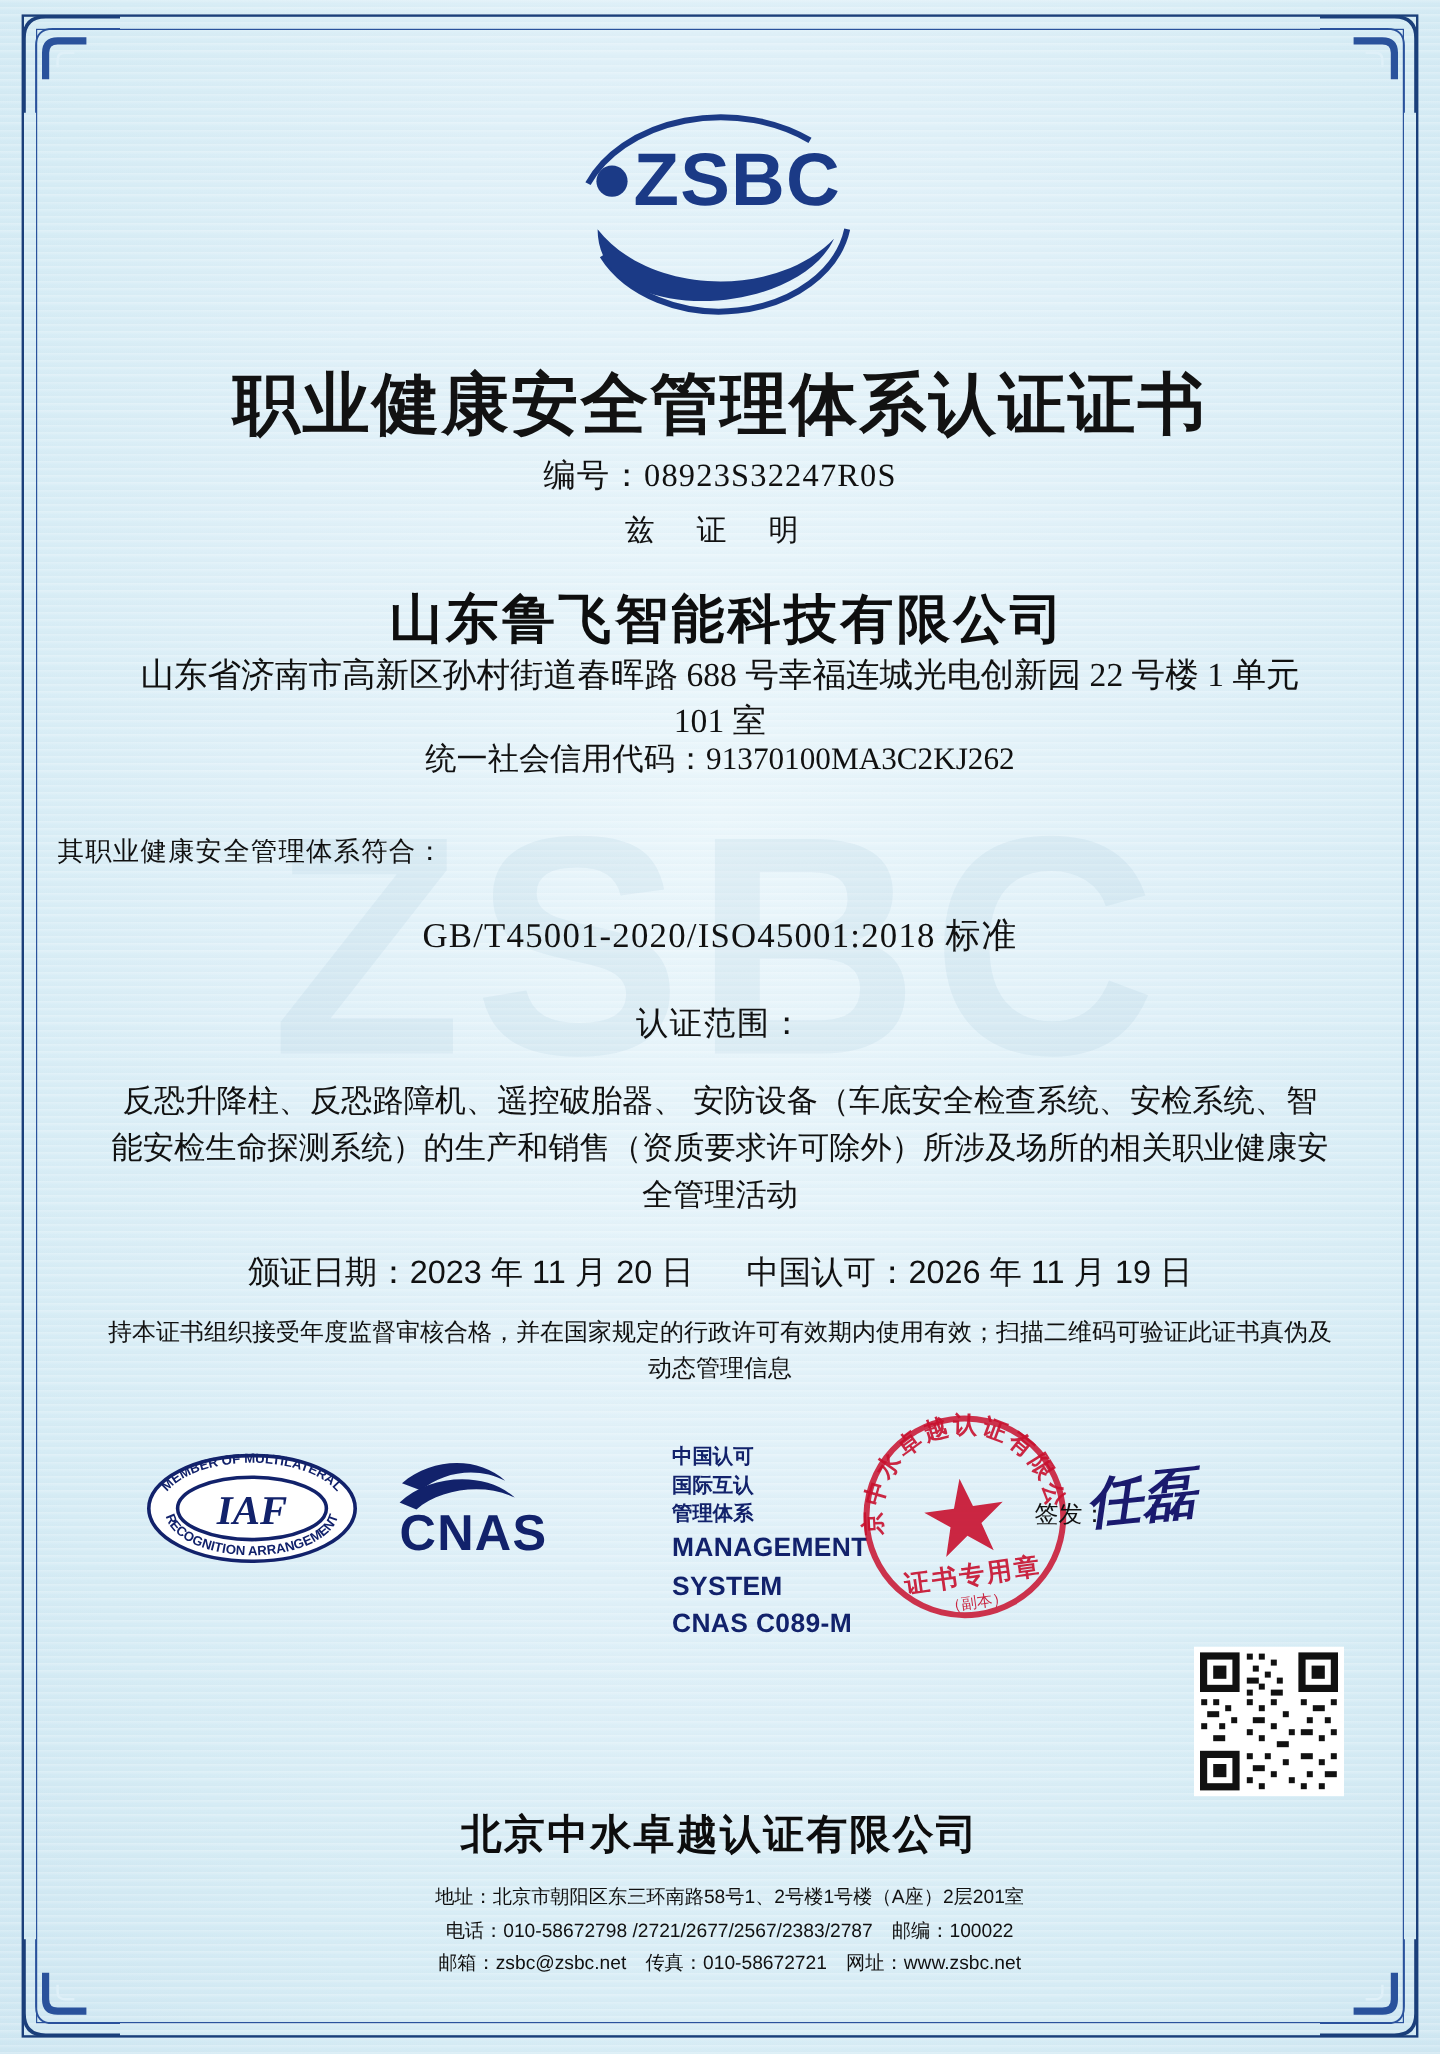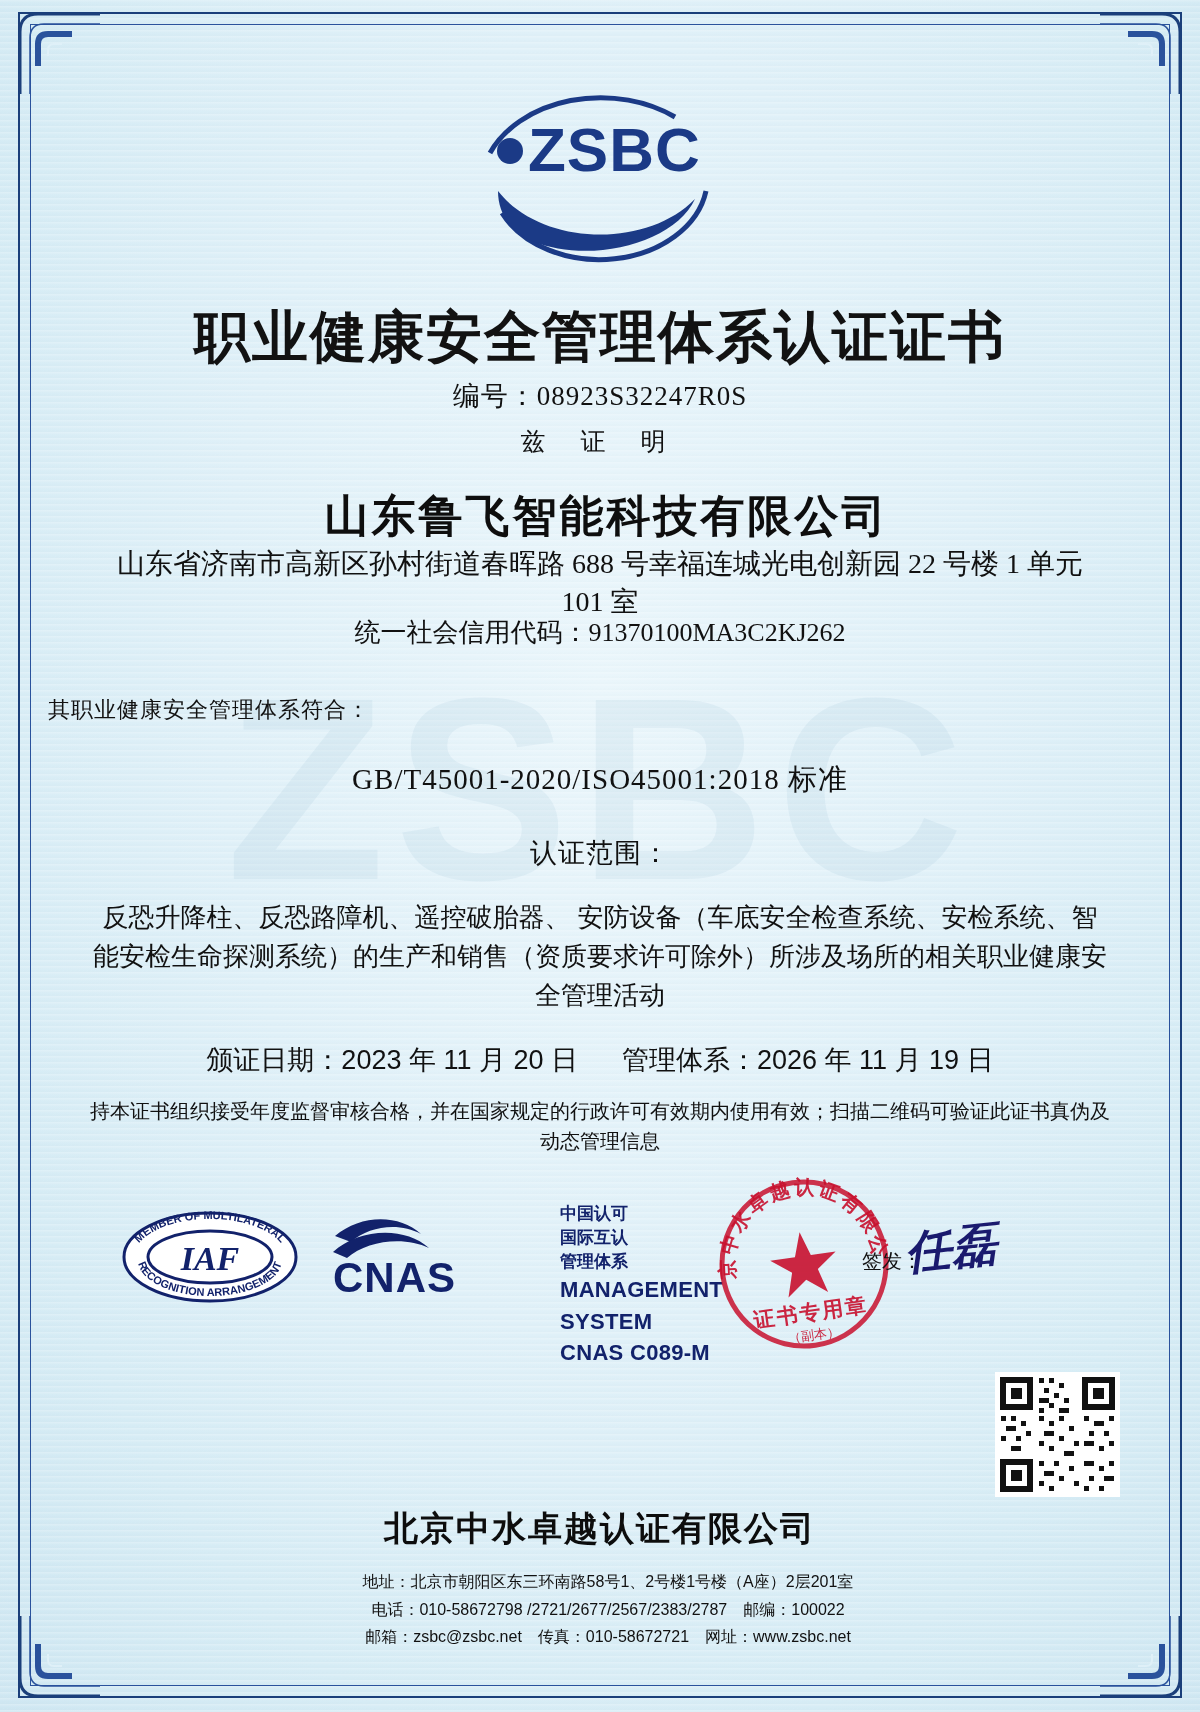--- a/index.html
+++ b/index.html
@@ -228,21 +228,21 @@
 
     <div class="conform">其职业健康安全管理体系符合：</div>
 
     <div class="standard">GB/T45001-2020/ISO45001:2018 标准</div>
 
     <div class="scope-label">认证范围：</div>
 
     <div class="scope-text">反恐升降柱、反恐路障机、遥控破胎器、 安防设备（车底安全检查系统、安检系统、智能安检生命探测系统）的生产和销售（资质要求许可除外）所涉及场所的相关职业健康安全管理活动</div>
 
     <div class="dates">
-      <span>颁证日期：</span><span>2023 年 11 月 20 日</span><span class="gap"></span><span>管理体系：</span><span>2026 年 11 月 19 日</span>
+      <span>颁证日期：</span><span>2023 年 11 月 20 日</span><span class="gap"></span><span>中国认可：</span><span>2026 年 11 月 19 日</span>
     </div>
 
     <div class="note">持本证书组织接受年度监督审核合格，并在国家规定的行政许可有效期内使用有效；扫描二维码可验证此证书真伪及动态管理信息</div>
 
     <div class="accred">
       <div class="iaf">
         <svg viewBox="0 0 180 95" width="180" height="95">
           <ellipse cx="90" cy="47" rx="86" ry="44" fill="#ffffff" stroke="#12226b" stroke-width="3"></ellipse>
           <ellipse cx="90" cy="47" rx="62" ry="26" fill="#ffffff" stroke="#12226b" stroke-width="3"></ellipse>
           <path id="iafTop" d="M14 47 A76 38 0 0 1 166 47" fill="none"></path>

